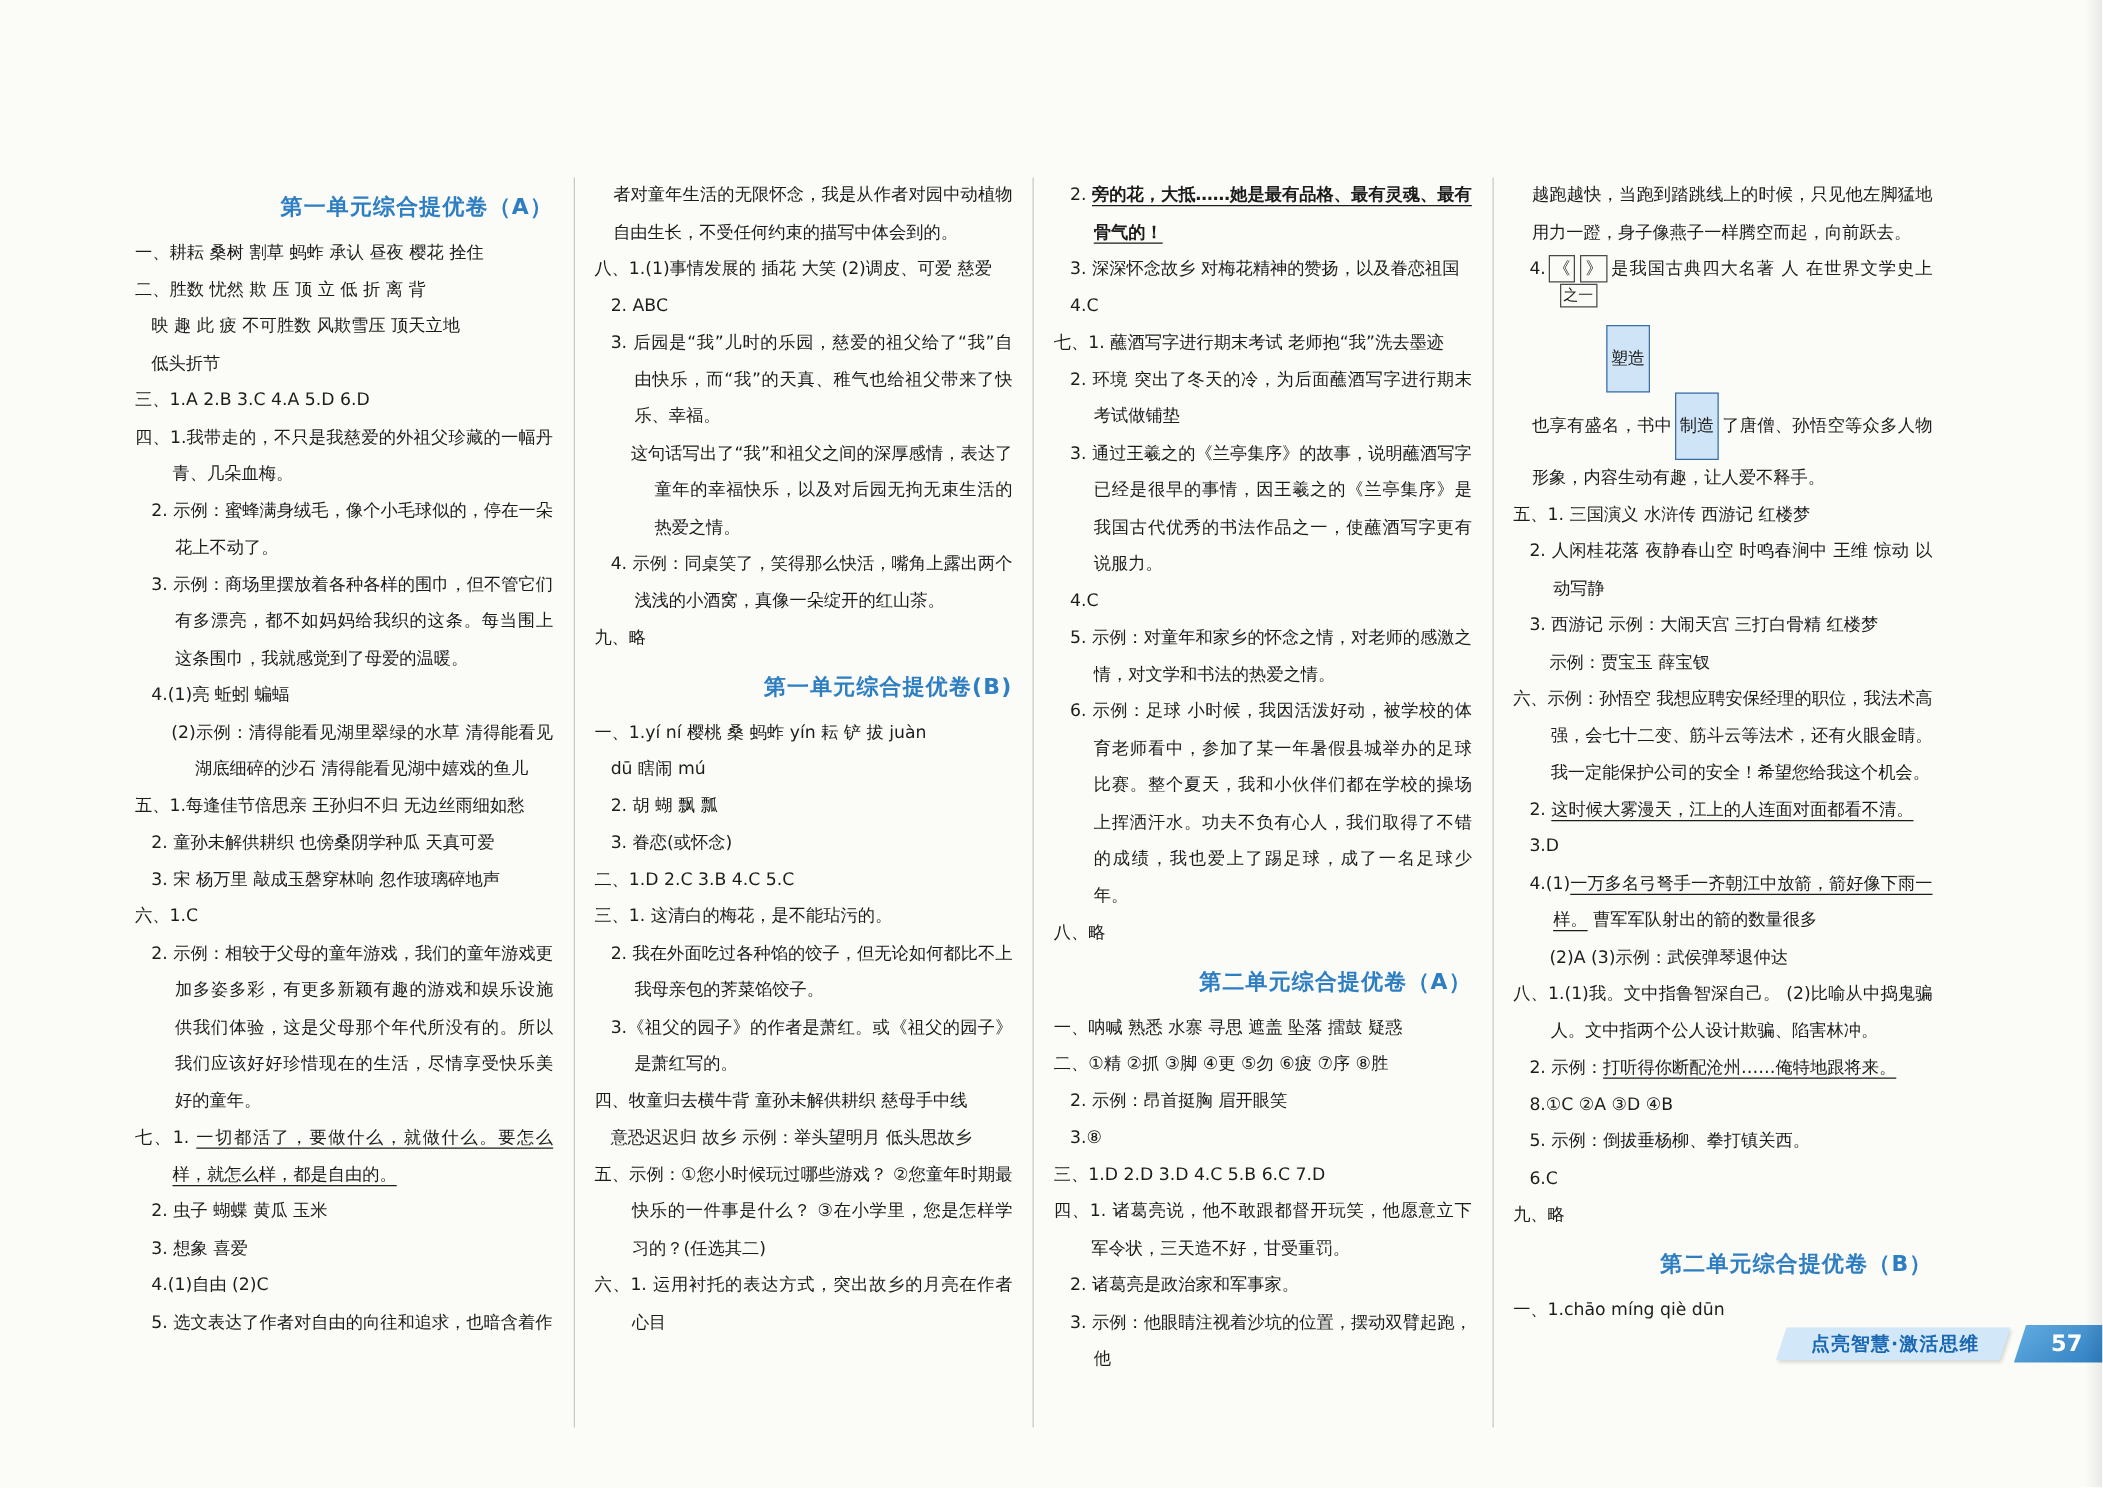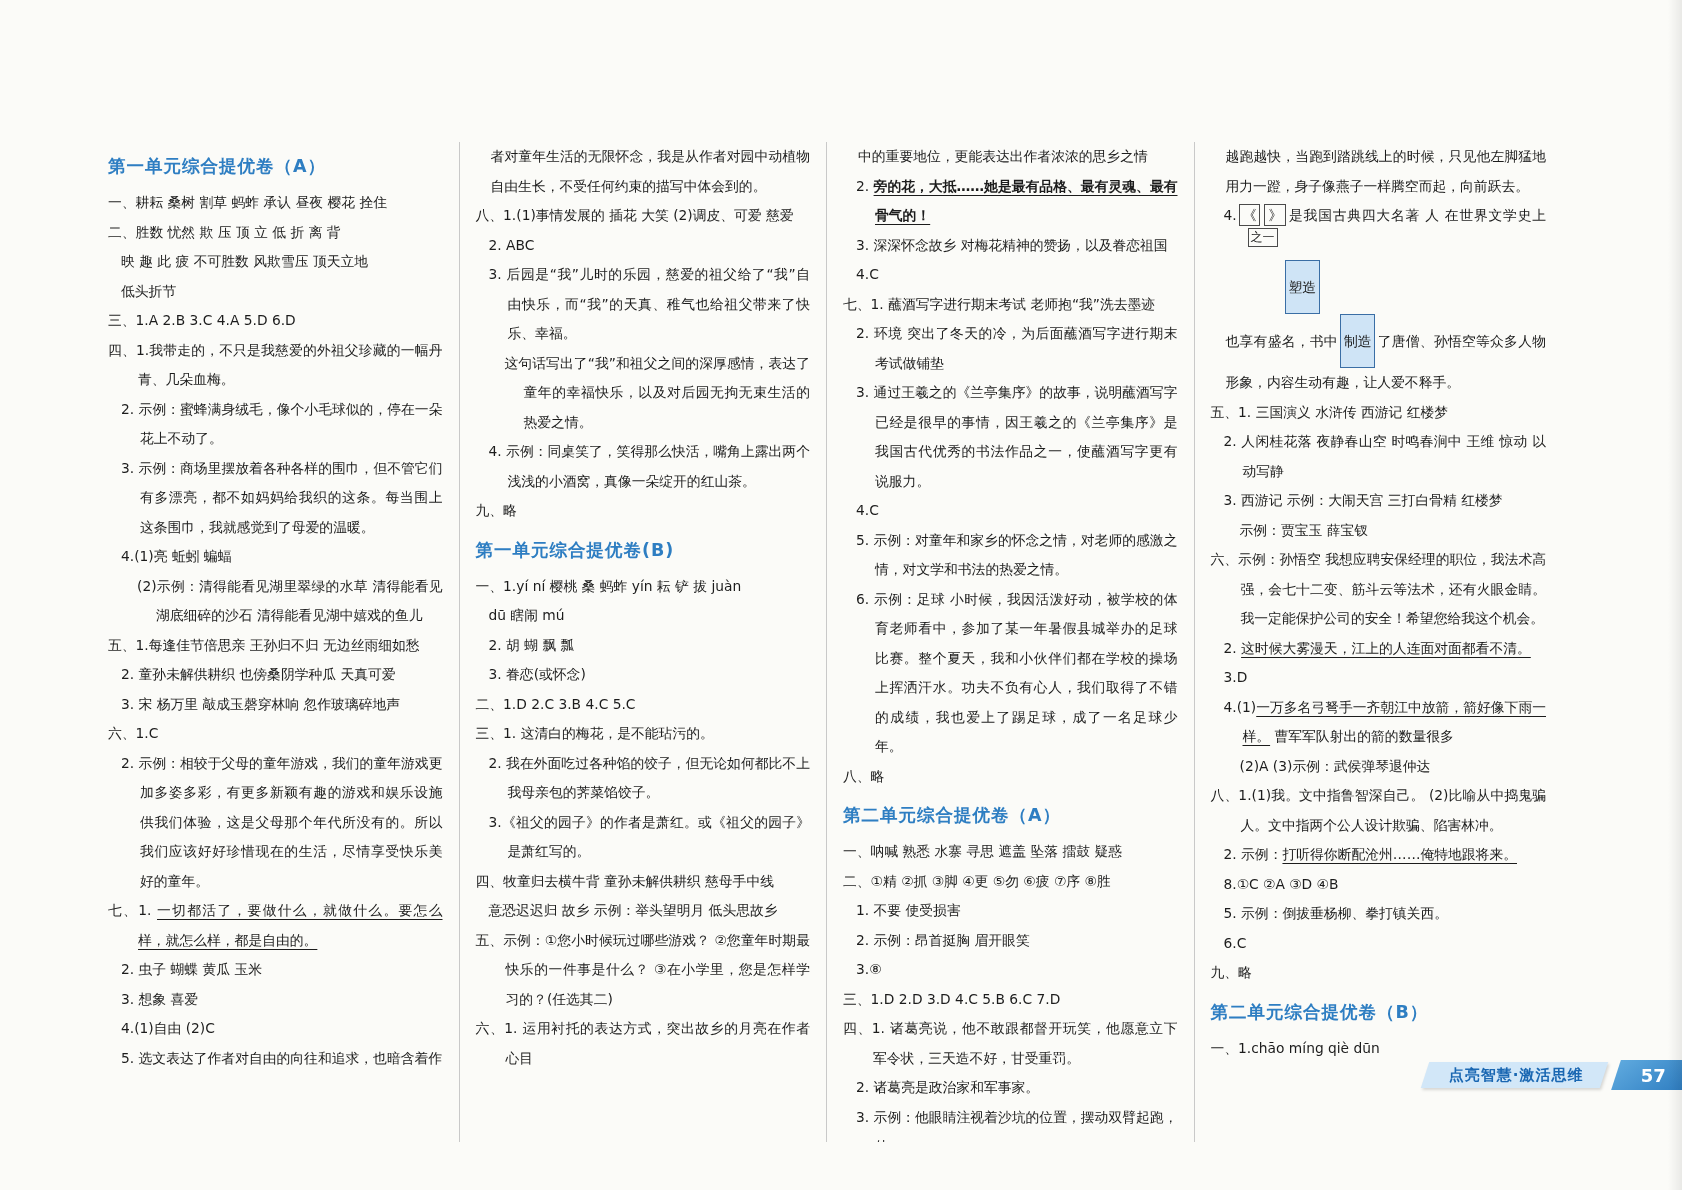--- a/index.html
+++ b/index.html
@@ -25,21 +25,21 @@
     text-shadow: 3px 3px 0 #c3c3c3;
   }
   .cols {
     position: absolute; left: 92px; right: 120px; top: 142px; bottom: 48px;
     display: grid; grid-template-columns: repeat(4, 1fr);
   }
   .col { padding: 0 16px; border-right: 1px solid #c9c9c9; overflow: hidden; }
   .col:last-child { border-right: none; }
   .col-h {
     color: #2e7ec2; font-weight: bold; font-size: 17.5px;
-    text-align: left; line-height: 26px; margin: 11px 0 9px; letter-spacing: 1px;
+    text-align: right; line-height: 26px; margin: 11px 0 9px; letter-spacing: 1px;
   }
   .para { font-size: 13.8px; line-height: 29.5px; text-align: justify; }
   .ind0 { padding-left: 30px; text-indent: -30px; }
   .ind1 { margin-left: 13px; padding-left: 19px; text-indent: -19px; }
   .ind2 { margin-left: 29px; padding-left: 19px; text-indent: -19px; }
   .ind5 { margin-left: 72px; }
   .ind9 { margin-left: 15px; }
   .u  { text-decoration: underline; text-underline-offset: 4px; }
   .bu { font-weight: bold; text-decoration: underline; text-underline-offset: 4px; }
   .box  { display: inline-block; border: 1.3px solid #4a4a4a; padding: 0 3px; margin: 0 2px; line-height: 20px; text-indent: 0; }
@@ -108,35 +108,33 @@
         <div class="para ind0">二、1.D 2.C 3.B 4.C 5.C</div>
         <div class="para ind0">三、1. 这清白的梅花，是不能玷污的。</div>
         <div class="para ind1">2. 我在外面吃过各种馅的饺子，但无论如何都比不上我母亲包的荠菜馅饺子。</div>
         <div class="para ind1">3.《祖父的园子》的作者是萧红。或《祖父的园子》是萧红写的。</div>
         <div class="para ind0">四、牧童归去横牛背 童孙未解供耕织 慈母手中线</div>
         <div class="para ind1">意恐迟迟归 故乡 示例：举头望明月 低头思故乡</div>
         <div class="para ind0">五、示例：①您小时候玩过哪些游戏？ ②您童年时期最快乐的一件事是什么？ ③在小学里，您是怎样学习的？(任选其二)</div>
         <div class="para ind0">六、1. 运用衬托的表达方式，突出故乡的月亮在作者心目</div>
       </div>
       <div class="col">
-        <div class="para ind9">中的重要地位，更能表达出作者浓浓的思乡之情</div>
         <div class="para ind1"><span>2. </span><span class="bu">旁的花，大抵……她是最有品格、最有灵魂、最有骨气的！</span></div>
         <div class="para ind1">3. 深深怀念故乡 对梅花精神的赞扬，以及眷恋祖国</div>
         <div class="para ind1">4.C</div>
         <div class="para ind0">七、1. 蘸酒写字进行期末考试 老师抱“我”洗去墨迹</div>
         <div class="para ind1">2. 环境 突出了冬天的冷，为后面蘸酒写字进行期末考试做铺垫</div>
         <div class="para ind1">3. 通过王羲之的《兰亭集序》的故事，说明蘸酒写字已经是很早的事情，因王羲之的《兰亭集序》是我国古代优秀的书法作品之一，使蘸酒写字更有说服力。</div>
         <div class="para ind1">4.C</div>
         <div class="para ind1">5. 示例：对童年和家乡的怀念之情，对老师的感激之情，对文学和书法的热爱之情。</div>
         <div class="para ind1">6. 示例：足球 小时候，我因活泼好动，被学校的体育老师看中，参加了某一年暑假县城举办的足球比赛。整个夏天，我和小伙伴们都在学校的操场上挥洒汗水。功夫不负有心人，我们取得了不错的成绩，我也爱上了踢足球，成了一名足球少年。</div>
         <div class="para ind0">八、略</div>
         <div class="col-h">第二单元综合提优卷（A）</div>
         <div class="para ind0">一、呐喊 熟悉 水寨 寻思 遮盖 坠落 擂鼓 疑惑</div>
         <div class="para ind0">二、①精 ②抓 ③脚 ④更 ⑤勿 ⑥疲 ⑦序 ⑧胜</div>
-        <div class="para ind1">1. 不要 使受损害</div>
         <div class="para ind1">2. 示例：昂首挺胸 眉开眼笑</div>
         <div class="para ind1">3.⑧</div>
         <div class="para ind0">三、1.D 2.D 3.D 4.C 5.B 6.C 7.D</div>
         <div class="para ind0">四、1. 诸葛亮说，他不敢跟都督开玩笑，他愿意立下军令状，三天造不好，甘受重罚。</div>
         <div class="para ind1">2. 诸葛亮是政治家和军事家。</div>
         <div class="para ind1">3. 示例：他眼睛注视着沙坑的位置，摆动双臂起跑，他</div>
       </div>
       <div class="col">
         <div class="para ind9">越跑越快，当跑到踏跳线上的时候，只见他左脚猛地用力一蹬，身子像燕子一样腾空而起，向前跃去。</div>
         <div class="para ind1"><span>4.</span><span class="box">《</span><span class="box">》</span><span>是我国古典四大名著 人 在世界文学史上</span><span class="sbox">之一</span></div>

